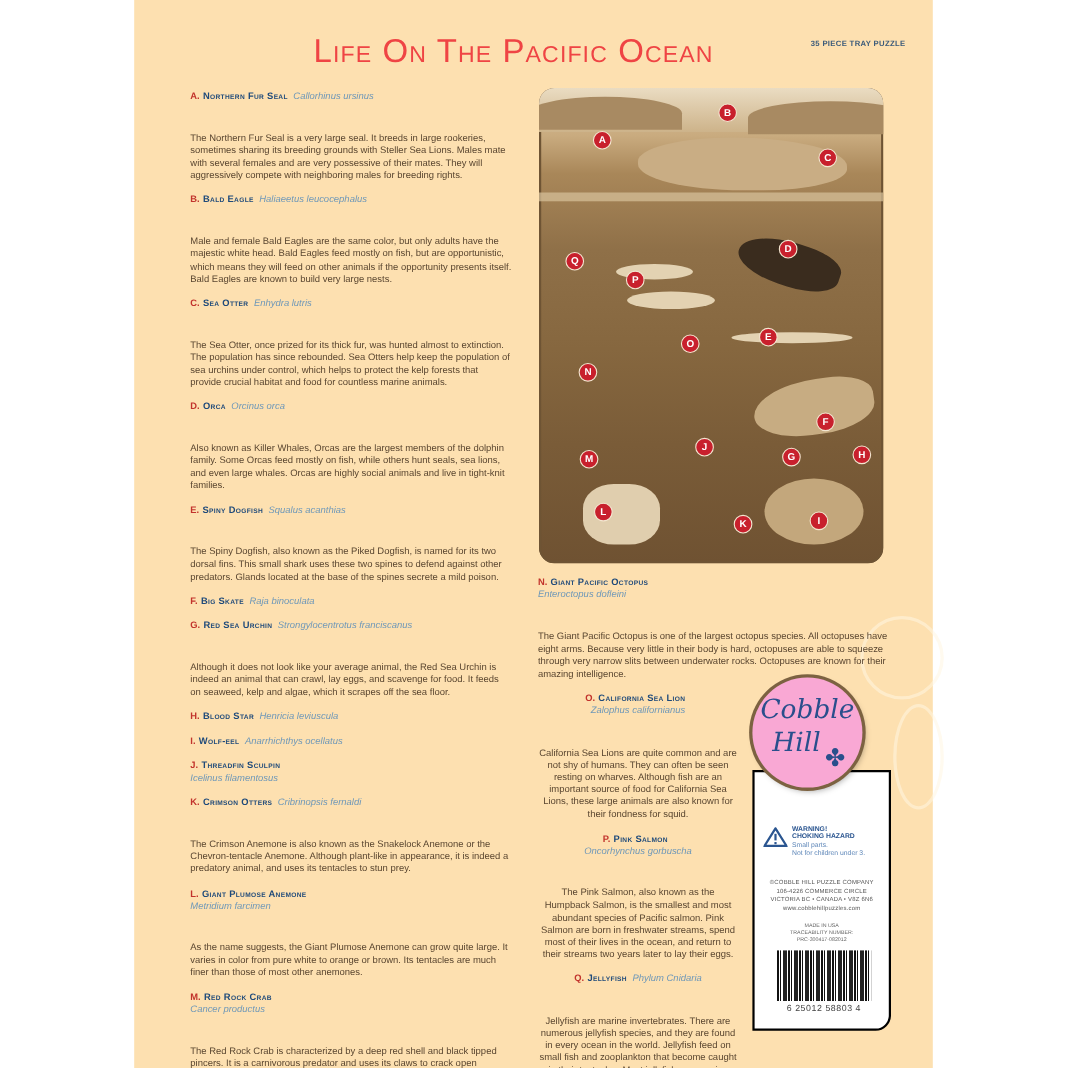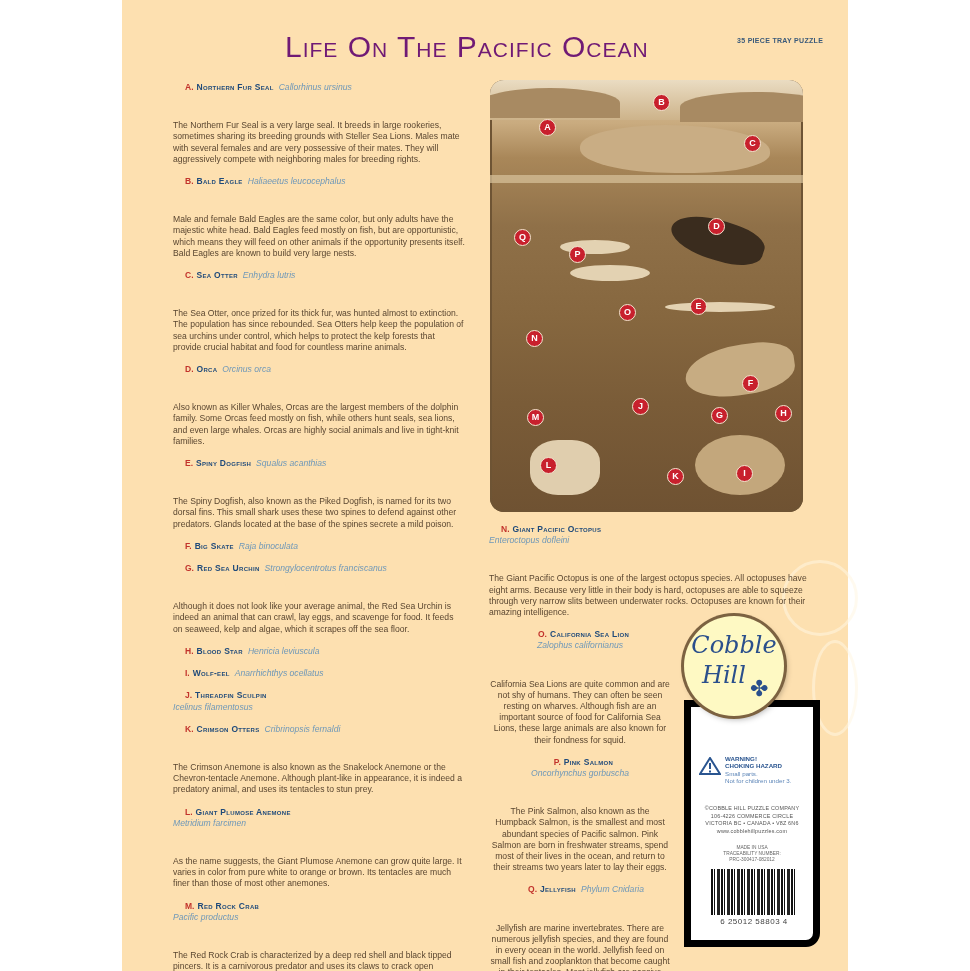--- a/index.html
+++ b/index.html
@@ -1,49 +1,49 @@
 <!DOCTYPE html>
 <html><head>
 <meta charset="utf-8">
 <style>
   html,body{margin:0;padding:0;background:#ffffff;}
   body{width:970px;height:971px;position:relative;overflow:hidden;font-family:"Liberation Sans",sans-serif;}
   .card{position:absolute;left:122px;top:0;width:726px;height:971px;background:#fde0b0;}
-  .title{position:absolute;left:285px;top:30px;font-family:"Liberation Sans",sans-serif;font-size:30px;color:#701a75;letter-spacing:1px;font-variant:small-caps;white-space:nowrap;}
+  .title{position:absolute;left:285px;top:30px;font-family:"Liberation Sans",sans-serif;font-size:30px;color:#ef4444;letter-spacing:1px;font-variant:small-caps;white-space:nowrap;}
   .subtitle{position:absolute;left:737px;top:37px;font-size:7px;font-weight:bold;color:#3a5a7a;letter-spacing:.3px;white-space:nowrap;}
   .col{position:absolute;color:#5a4630;font-size:8.6px;line-height:11.2px;}
   .col-left{left:173px;top:82px;width:292px;}
   .col-right{left:489px;top:524px;width:320px;}
   .entry{margin-bottom:11px;}
-  .hd{white-space:nowrap;margin-left:12px;}
+  .hd{white-space:nowrap;}
   .letter{color:#c2332c;font-weight:bold;font-size:8.5px;margin-right:3px;}
   .name{color:#1f4a7a;font-weight:bold;font-size:8.5px;font-variant:small-caps;letter-spacing:.3px;margin-right:5px;}
   .sci{color:#6f98b8;font-style:italic;font-size:8.6px;}
   .sci-line{display:block;font-style:italic;}
   .desc{display:block;margin-top:27px;}
   .narrow{width:182px;text-align:center;}
   .illus{position:absolute;left:490px;top:80px;width:313px;height:432px;border-radius:14px;overflow:hidden;
          background:linear-gradient(180deg,#d9c4a0 0%,#c9ab7f 10%,#a98759 18%,#8f7048 34%,#86673f 55%,#7a5c38 75%,#6f5232 100%);
          box-shadow:inset 0 0 0 2px #6e5434;}
   .sky{position:absolute;left:0;top:0;width:100%;height:40px;background:linear-gradient(180deg,#eadcc2,#cdb38a);}
   .mtn{position:absolute;top:8px;height:30px;background:#a88a62;border-radius:50% 50% 0 0;}
   .surface{position:absolute;left:0;top:95px;width:100%;height:8px;background:#d9c39c;opacity:.7;}
   .otter{position:absolute;left:90px;top:45px;width:190px;height:48px;background:#c9ad84;border-radius:45% 55% 40% 50%;}
   .orca{position:absolute;left:180px;top:140px;width:95px;height:40px;background:#3a2c1e;border-radius:60% 40% 50% 50%;transform:rotate(18deg);}
   .fish{position:absolute;background:#e3d2b2;border-radius:50%;}
   .skate{position:absolute;left:195px;top:265px;width:110px;height:50px;background:#c7ac82;border-radius:60% 40% 50% 50%;transform:rotate(-8deg);}
   .wolfeel{position:absolute;left:205px;top:355px;width:90px;height:60px;background:#c3a77c;border-radius:50%;}
   .anem{position:absolute;left:40px;top:360px;width:70px;height:55px;background:#e0ceae;border-radius:40%;}
   .marker{position:absolute;width:15px;height:15px;border-radius:50%;background:#c8202d;color:#fff;font-size:9px;font-weight:bold;
           line-height:15px;text-align:center;border:1px solid #f3e6d0;}
-  .logo{position:absolute;left:684px;top:616px;width:100px;height:100px;border-radius:50%;background:#fef9c3;
+  .logo{position:absolute;left:684px;top:616px;width:100px;height:100px;border-radius:50%;background:#f9a8d4;
         box-shadow:0 0 0 3px #7c6241, 2px 3px 6px rgba(0,0,0,.35);z-index:2;}
   .logo-text{position:absolute;left:0;top:14px;width:100%;text-align:center;color:#2a4f8c;font-family:"DejaVu Serif",serif;font-style:italic;font-size:24px;line-height:30px;}
   .puzzle-icon{position:absolute;left:66px;top:60px;font-size:22px;color:#2a4f8c;}
-  .label-box{position:absolute;left:684px;top:700px;width:122px;height:233px;background:#ffffff;border:7px solid #000000;border-radius:0 0 14px 0;}
+  .label-box{position:absolute;left:684px;top:700px;width:122px;height:233px;background:#ffffff;border:2px solid #000000;border-radius:0 0 14px 0;}
   .warn{position:absolute;left:8px;top:48px;width:110px;}
   .warn-icon{position:absolute;left:0;top:2px;width:22px;height:18px;}
   .warn-text{position:absolute;left:26px;top:0;font-size:6.2px;line-height:7.4px;color:#2a5590;}
   .warn-text .b{font-weight:bold;}
   .warn-text .s{color:#5d86b8;}
   .company{position:absolute;left:4px;top:98px;width:114px;text-align:center;font-size:5.4px;line-height:7.6px;color:#555;letter-spacing:.2px;}
   .made{position:absolute;left:4px;top:138px;width:114px;text-align:center;font-size:4.8px;line-height:6.2px;color:#666;}
   .barcode{position:absolute;left:20px;top:162px;width:86px;height:46px;
            background:repeating-linear-gradient(90deg,#111 0 2px,#fff 2px 3px,#111 3px 4px,#fff 4px 6px,#222 6px 9px,#fff 9px 10px);}
   .barcode-num{position:absolute;left:6px;top:210px;width:114px;text-align:center;font-size:8px;color:#444;letter-spacing:.5px;}
@@ -102,21 +102,21 @@
       <div class="hd"><span class="letter">K.</span><span class="name">Crimson Otters</span><span class="sci">Cribrinopsis fernaldi</span></div>
       <span class="desc">The Crimson Anemone is also known as the Snakelock Anemone or the Chevron-tentacle Anemone. Although plant-like in appearance, it is indeed a predatory animal, and uses its tentacles to stun prey.</span>
     </div>
     <div class="entry">
       <div class="hd"><span class="letter">L.</span><span class="name">Giant Plumose Anemone</span></div>
       <span class="sci sci-line">Metridium farcimen</span>
       <span class="desc">As the name suggests, the Giant Plumose Anemone can grow quite large. It varies in color from pure white to orange or brown. Its tentacles are much finer than those of most other anemones.</span>
     </div>
     <div class="entry">
       <div class="hd"><span class="letter">M.</span><span class="name">Red Rock Crab</span></div>
-      <span class="sci sci-line">Pacific productus</span>
+      <span class="sci sci-line">Cancer productus</span>
       <span class="desc">The Red Rock Crab is characterized by a deep red shell and black tipped pincers. It is a carnivorous predator and uses its claws to crack open barnacles, mussels, clams, and snails. Red Rock Crabs are preyed upon by octopuses, sea otters, and humans.</span>
     </div>
   </div>
 <div class="col col-right" id="right-col">
     <div class="entry">
       <div class="hd"><span class="letter">N.</span><span class="name">Giant Pacific Octopus</span></div>
       <span class="sci sci-line">Enteroctopus dofleini</span>
       <span class="desc">The Giant Pacific Octopus is one of the largest octopus species. All octopuses have eight arms. Because very little in their body is hard, octopuses are able to squeeze through very narrow slits between underwater rocks. Octopuses are known for their amazing intelligence.</span>
     </div>
     <div class="entry narrow">

